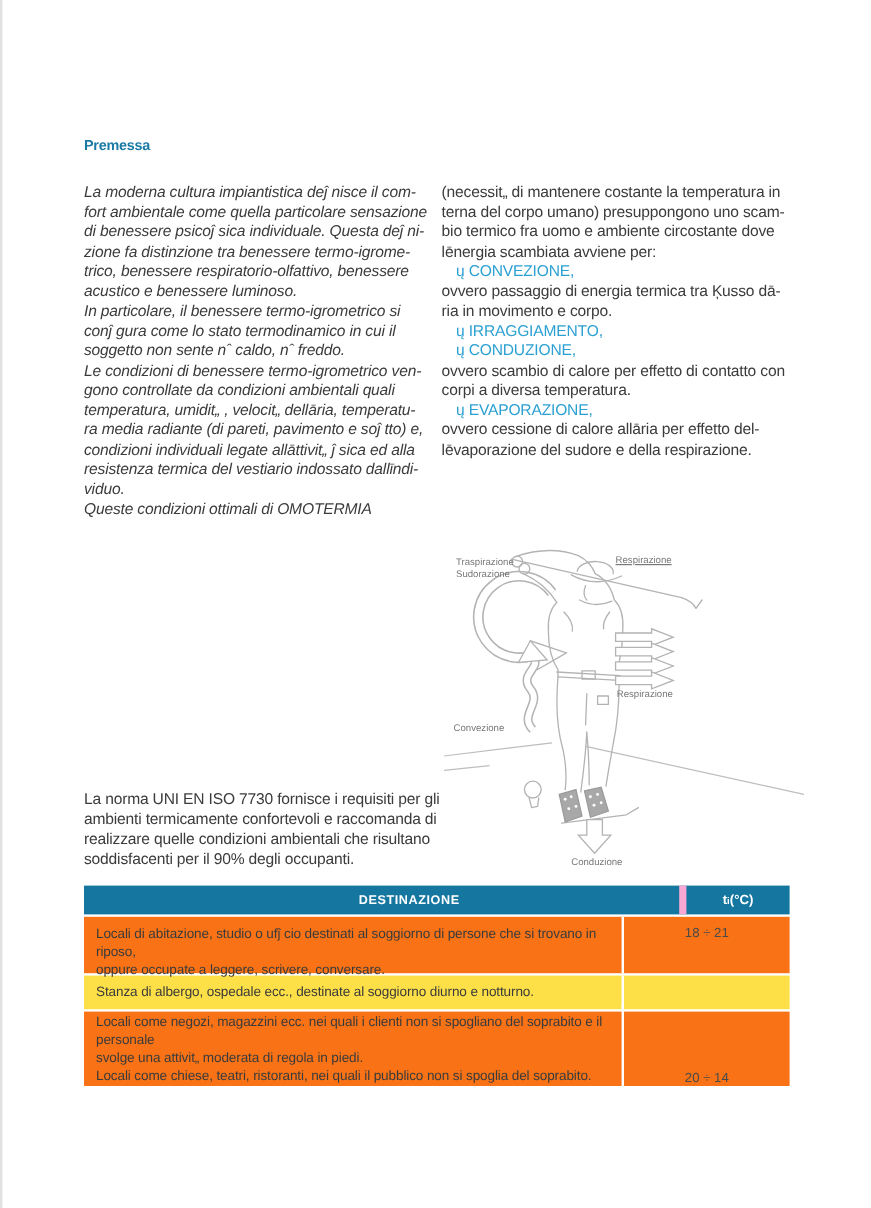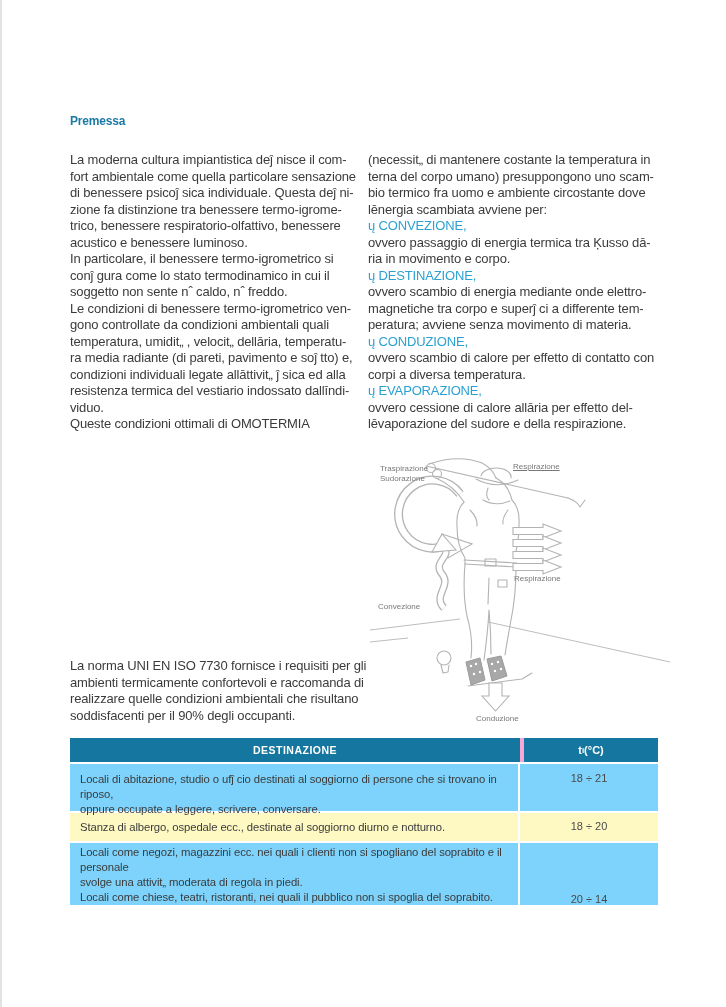--- a/index.html
+++ b/index.html
@@ -10,57 +10,57 @@
   }
   .page-edge{position:absolute;left:0;top:0;width:2px;height:1007px;background:#e2e2e2;}
   .title{
     position:absolute;left:70px;top:106px;
     font-size:12px;font-weight:bold;color:#1a7aa5;letter-spacing:-0.2px;
   }
   .col{
     position:absolute;top:152px;width:312px;
     font-size:13px;line-height:16.5px;letter-spacing:-0.15px;
   }
-  .col-left{left:70px;}
+  .col-left{left:70px;font-style:italic;}
   .col-right{left:368px;width:306px;}
   .pre{white-space:pre-line;}
-  .kw{color:#2ba0d2;}
+  .kw{color:#2ba0d2;margin-left:12px;}
   .norma{
     position:absolute;left:70px;top:658px;width:320px;
     font-size:13px;line-height:16.5px;letter-spacing:-0.15px;white-space:pre-line;
   }
   .figure{position:absolute;left:370px;top:452px;width:300px;height:290px;}
   .figure svg{position:absolute;left:0;top:0;}
   .fig-label{
     position:absolute;font-size:8px;line-height:9.5px;color:#787878;
     white-space:pre-line;letter-spacing:0;
   }
   .tbl{position:absolute;left:70px;top:738px;width:588px;}
   .tbl-header{display:flex;background:#15779f;height:24px;}
   .tbl-header .c1{
-    flex:0 0 450px;border-right:4px solid #f9a8d4;display:flex;align-items:center;justify-content:center;
-    color:#fff;font-size:10.5px;font-weight:bold;letter-spacing:0.5px;
+    flex:0 0 450px;border-right:6px solid #f9a8d4;display:flex;align-items:center;justify-content:center;
+    color:#fff;font-size:10.5px;font-weight:bold;letter-spacing:0.5px;padding-left:46px;
   }
   .tbl-header .c2{
     flex:1;display:flex;align-items:center;justify-content:center;
     color:#fff;font-size:11px;font-weight:bold;
   }
   .tbl-header sub{font-size:8px;}
   .tbl-row{display:flex;margin-top:2px;}
   .tbl-row .c1{
     flex:0 0 450px;border-right:2px solid #fff;
     font-size:11.3px;line-height:15px;letter-spacing:-0.1px;
     padding:8px 12px 0 10px;box-sizing:border-box;white-space:pre-line;
   }
   .tbl-row .c2{
     flex:1;text-align:center;font-size:11px;color:#4a4a4a;
     padding-top:8px;box-sizing:border-box;
   }
-  .row-light{background:#7dd3fc;}
-  .row-mid{background:#fef9c3;justify-content:space-between;}
+  .row-light{background:#f97316;}
+  .row-mid{background:#fde047;justify-content:space-between;}
   .row-1{height:47px;}
   .row-2{height:28px;}
   .row-2 .c1{padding-top:7px;}
   .row-2 .c2{padding-top:7px;}
   .row-3{height:62px;align-items:flex-end;}
 </style>
 </head>
 <body>
 
 <div class="page-edge"></div>
@@ -91,24 +91,21 @@
   <div class="pre">(necessit„  di mantenere costante la temperatura in
 terna del corpo umano) presuppongono uno scam-
 bio termico fra uomo e ambiente circostante dove
 lēnergia scambiata avviene per:</div>
   <div>
     <div class="kw">ų  CONVEZIONE,</div>
     <div class="pre">ovvero passaggio di energia termica tra Ķusso dā-
 ria in movimento e corpo.</div>
   </div>
   <div>
-    <div class="kw">ų DESTINAZIONE,</div>
-    <div class="pre">ovvero scambio di energia mediante onde elettro-
-magnetiche tra corpo e superĵ ci a differente tem-
-peratura; avviene senza movimento di materia.</div>
+    <div class="kw">ų IRRAGGIAMENTO,</div>
   </div>
   <div>
     <div class="kw">ų  CONDUZIONE,</div>
     <div class="pre">ovvero scambio di calore per effetto di contatto con
 corpi a diversa temperatura.</div>
   </div>
   <div>
     <div class="kw">ų  EVAPORAZIONE,</div>
     <div class="pre">ovvero cessione di calore allāria per effetto del-
 lēvaporazione del sudore e della respirazione.</div>
@@ -210,21 +207,20 @@
         <span>(°C)</span>
     </div>
   </div>
   <div class="tbl-row row-1 row-light">
     <div class="c1">Locali di abitazione, studio o ufĵ cio destinati al soggiorno di persone che si trovano in riposo,
 oppure occupate a leggere, scrivere, conversare.</div>
     <div class="c2">18  ÷ 21</div>
   </div>
   <div class="tbl-row row-2 row-mid">
     <div class="c1">Stanza di albergo, ospedale ecc., destinate al soggiorno diurno e notturno.</div>
-    <div class="c2">18 ÷ 20</div>
   </div>
   <div class="tbl-row row-3 row-light">
     <div class="c1">Locali come negozi, magazzini ecc. nei quali  i clienti non si spogliano del soprabito e il personale
 svolge una attivit„  moderata di regola in piedi.
 Locali come chiese, teatri, ristoranti, nei quali il pubblico non si spoglia del soprabito.</div>
     <div class="c2">20 ÷ 14</div>
   </div>
 </div>
 
 </body></html>

